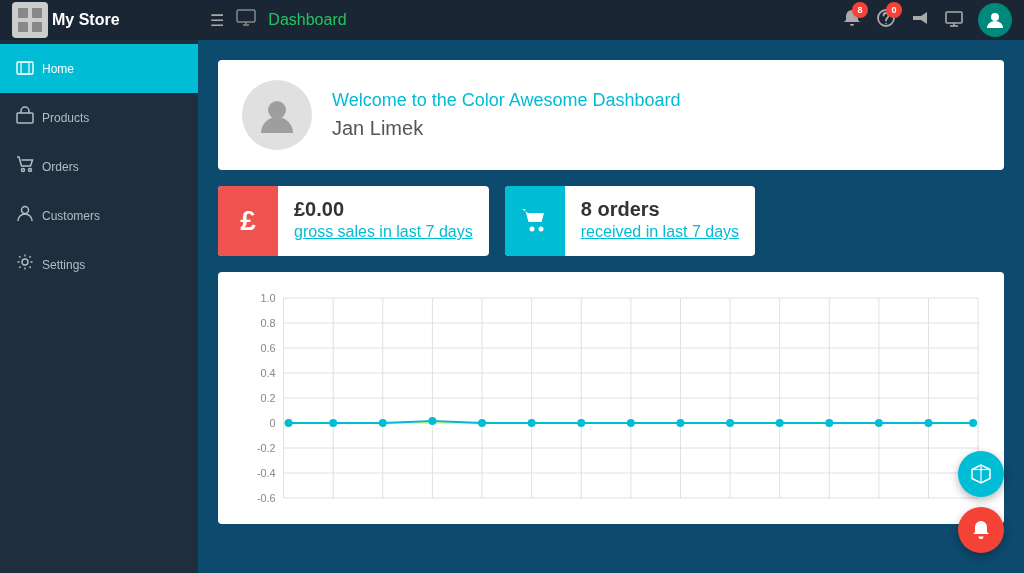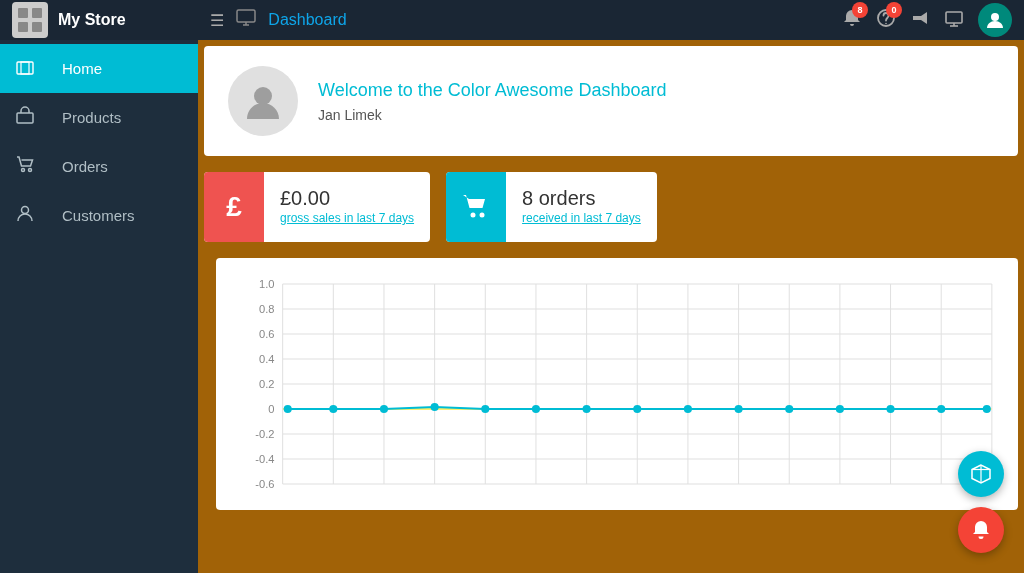--- a/index.html
+++ b/index.html
@@ -10,21 +10,21 @@
       background: #1a2634;
       height: 40px;
       display: flex;
       align-items: center;
       padding: 0 12px;
       flex-shrink: 0;
     }
     .header-brand {
       display: flex;
       align-items: center;
-      gap: 10px;
+      gap: 4px;
       width: 198px;
       flex-shrink: 0;
       text-align: center;
     }
     .header-logo {
       width: 36px;
       height: 36px;
       background: #ccc;
       border-radius: 4px;
       display: flex; align-items: center; justify-content: center;
@@ -36,21 +36,21 @@
       font-weight: 600;
     }
     .header-center {
       display: flex;
       align-items: center;
       gap: 12px;
       flex: 1;
     }
     .header-menu-icon { color: #aaa; font-size: 16px; cursor: pointer; }
     .header-monitor-icon { color: #aaa; font-size: 18px; }
-    .header-title { color: #0ea5e9; font-size: 16px; font-weight: 500; }
+    .header-title { color: #22c55e; font-size: 16px; font-weight: 500; }
     .header-right {
       display: flex;
       align-items: center;
       gap: 14px;
     }
     .header-icon-btn {
       position: relative;
       color: #aaa;
       font-size: 18px;
       cursor: pointer;
@@ -91,39 +91,39 @@
       width: 198px;
       background: #1e2e3d;
       display: flex;
       flex-direction: column;
       flex-shrink: 0;
       padding-top: 4px;
     }
     .sidebar-item {
       display: flex;
       align-items: center;
-      gap: 28px;
+      gap: 8px;
       padding: 13px 16px;
       color: #b0bec5;
-      font-size: 15px;
+      font-size: 12px;
       cursor: pointer;
       transition: background 0.15s;
     }
     .sidebar-item.active {
       background: #00bcd4;
       color: white;
     }
     .sidebar-icon { font-size: 17px; flex-shrink: 0; }
 
     
     .main {
       flex: 1;
-      background: #a16207;
+      background: #0c4a6e;
       overflow-y: auto;
-      padding: 6px;
+      padding: 20px;
     }
 
     
     .welcome-card {
       background: white;
       border-radius: 4px;
       padding: 20px 24px;
       display: flex;
       align-items: center;
       gap: 20px;
@@ -138,21 +138,21 @@
       color: #9e9e9e;
       font-size: 32px;
       flex-shrink: 0;
     }
     .welcome-text h2 {
       color: #00bcd4;
       font-size: 18px;
       font-weight: 500;
       margin-bottom: 6px;
     }
-    .welcome-text p { color: #555; font-size: 14px; }
+    .welcome-text p { color: #555; font-size: 20px; }
 
     
     .stats-row {
       display: flex;
       gap: 16px;
       margin-bottom: 16px;
     }
     .stat-card {
       background: white;
       border-radius: 4px;
@@ -173,37 +173,36 @@
     .stat-icon-box.red { background: #ef5350; }
     .stat-icon-box.teal { background: #00bcd4; }
     .stat-info {
       padding: 10px 16px;
       display: flex;
       flex-direction: column;
       align-items: flex-start;
     }
     .stat-value {
       font-size: 20px;
-      font-weight: 400;
+      font-weight: 700;
       color: #333;
     }
     .stat-label {
-      font-size: 12px;
+      font-size: 16px;
       color: #00bcd4;
       text-decoration: underline;
       text-align: center;
       line-height: 1.4;
     }
 
     
     .chart-card {
       background: white;
       border-radius: 4px;
       padding: 16px;
-      margin-left: 12px;
     }
     .chart-container {
       position: relative;
       height: 220px;
       width: 100%;
     }
     svg.chart { width: 100%; height: 100%; }
 
     
     .fab-container {
@@ -321,20 +320,29 @@
       <span>Orders</span>
     </div>
     <div class="sidebar-item">
       <span class="sidebar-icon">
         <svg width="18" height="18" viewBox="0 0 18 18" fill="none" stroke="#b0bec5" stroke-width="1.5">
           <circle cx="9" cy="6" r="3.5"></circle>
           <path d="M2 17c0-3.9 3.1-7 7-7s7 3.1 7 7"></path>
         </svg>
       </span>
       <span>Customers</span>
+    </div>
+    <div class="sidebar-item">
+      <span class="sidebar-icon">
+        <svg width="18" height="18" viewBox="0 0 18 18" fill="none" stroke="#b0bec5" stroke-width="1.4">
+          <circle cx="9" cy="9" r="3"></circle>
+          <path d="M9 1.5v2M9 14.5v2M1.5 9h2M14.5 9h2M3.2 3.2l1.4 1.4M13.4 13.4l1.4 1.4M3.2 14.8l1.4-1.4M13.4 4.6l1.4-1.4"></path>
+        </svg>
+      </span>
+      <span>Settings</span>
     </div>
   </nav>
 
   <main class="main">
 
     <div class="welcome-card">
       <div class="welcome-avatar">
         <svg width="40" height="40" viewBox="0 0 40 40" fill="#9e9e9e">
           <circle cx="20" cy="15" r="9"></circle>
           <path d="M4 38c0-8.8 7.2-16 16-16s16 7.2 16 16" fill="#9e9e9e"></path>

